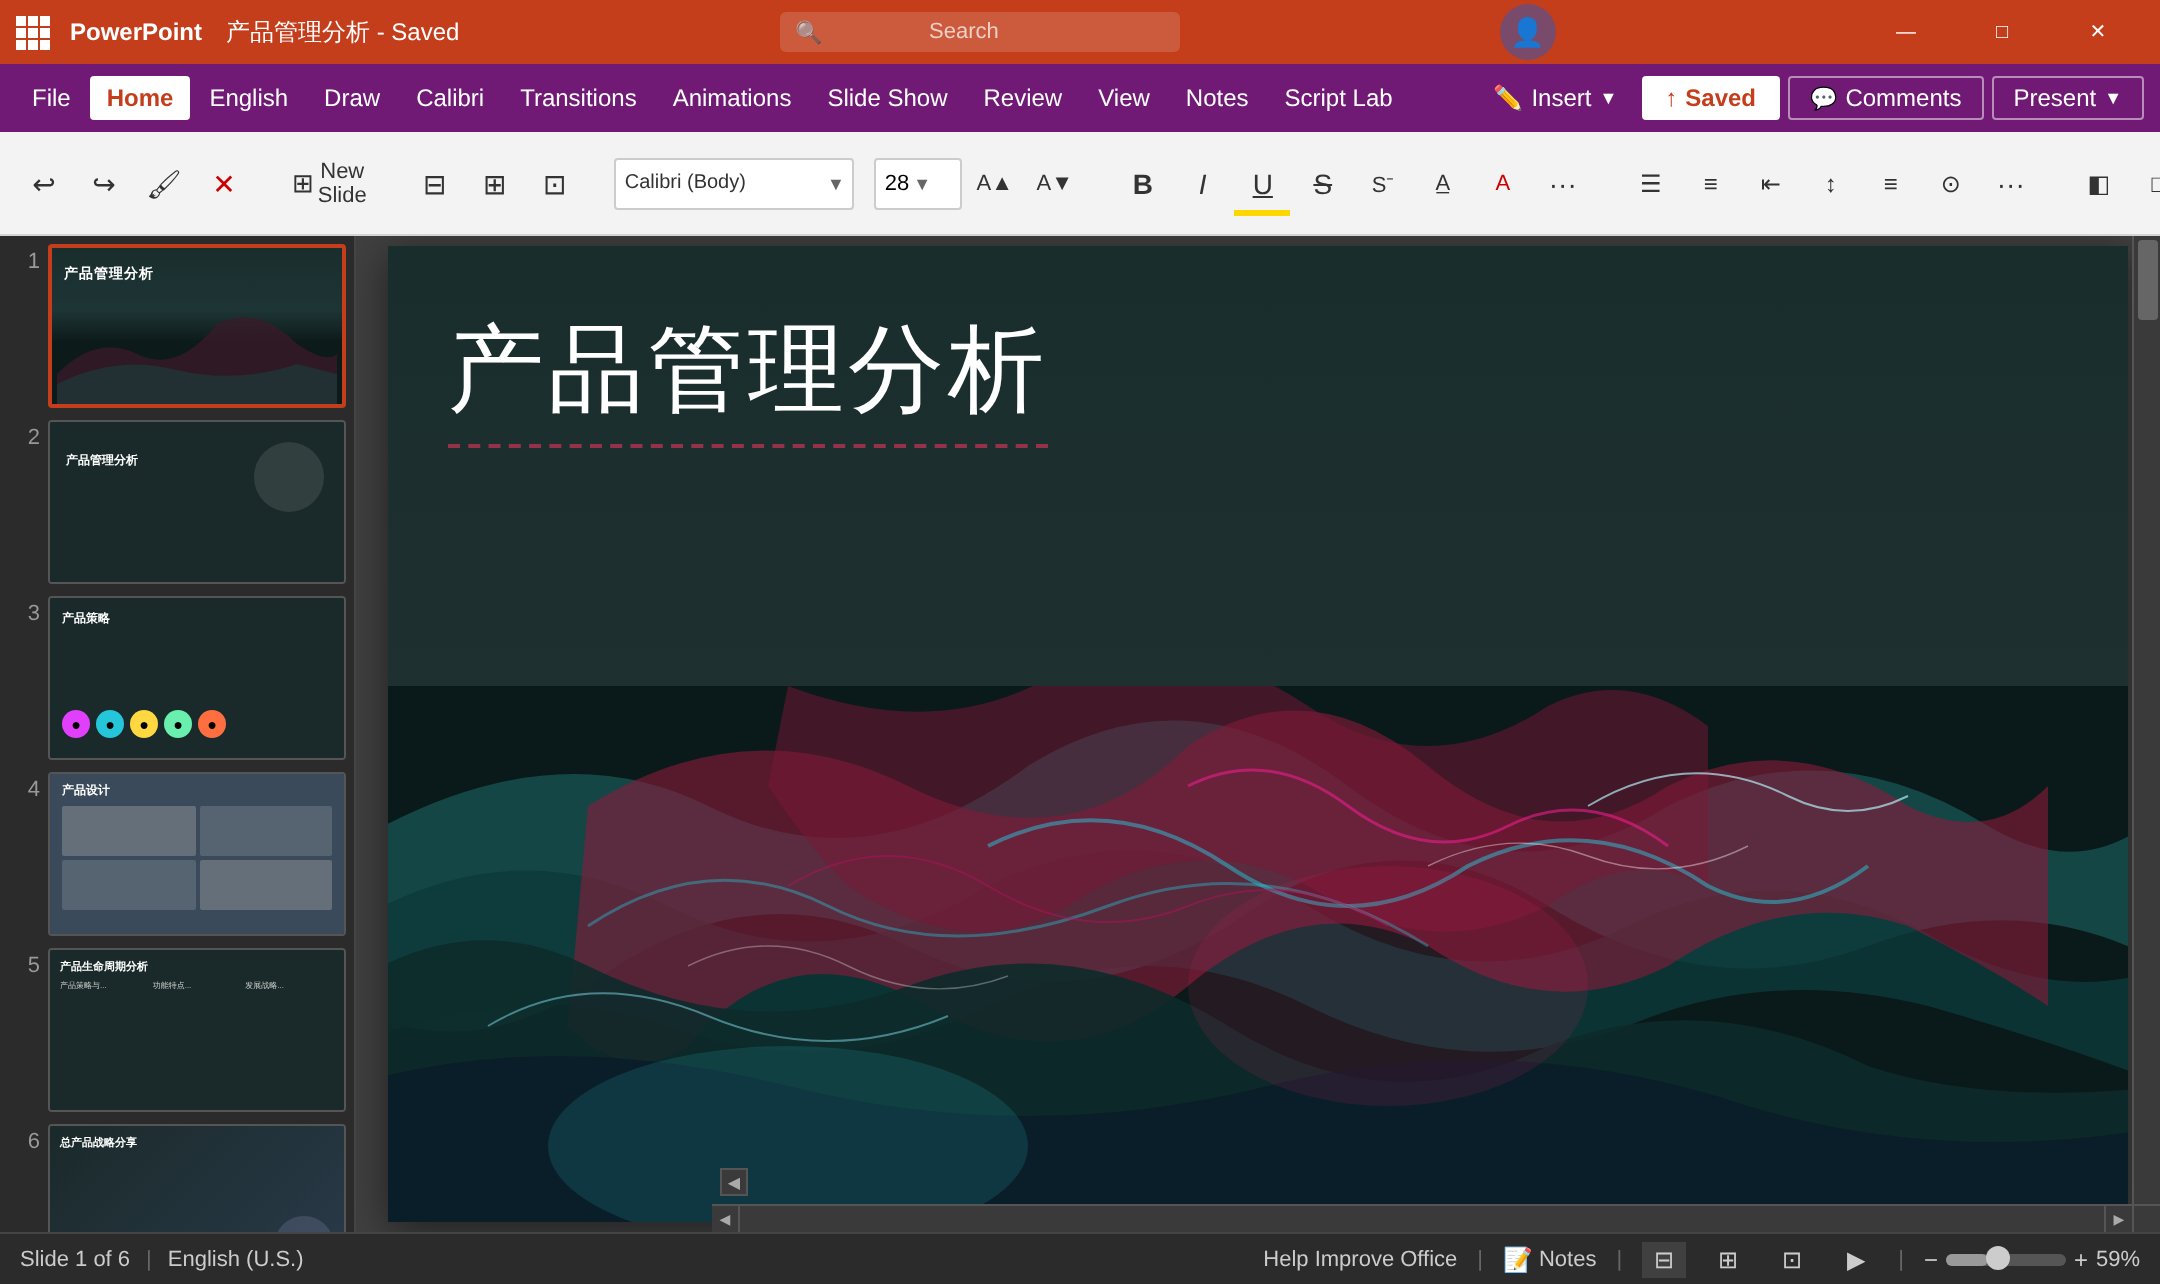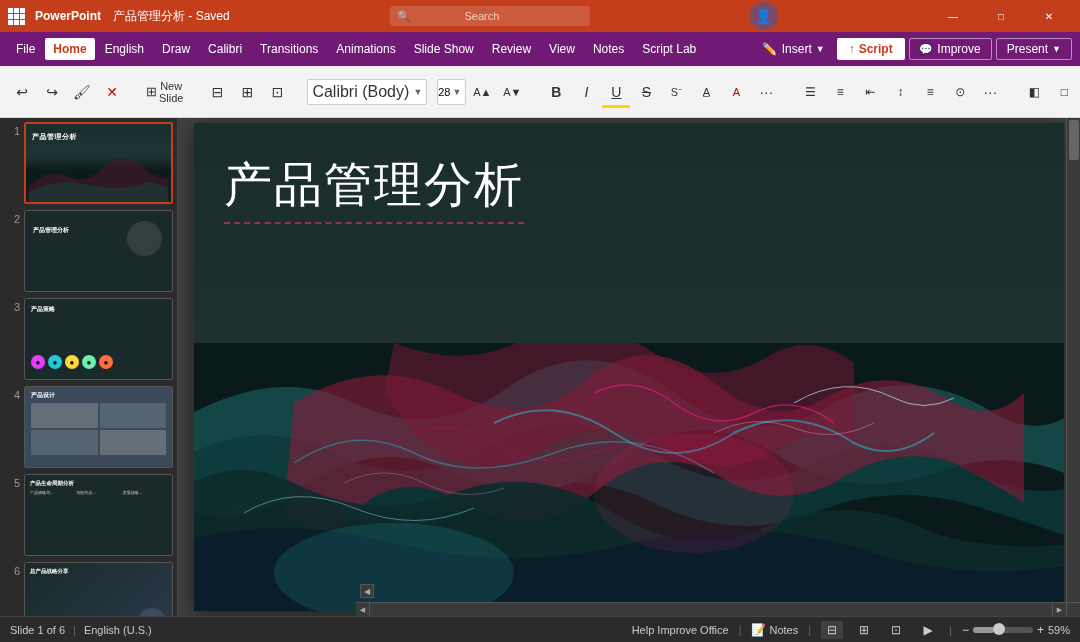--- a/index.html
+++ b/index.html
@@ -109,22 +109,22 @@
     .font-selector {
       display: flex; align-items: center;
       border: 1px solid #ccc; border-radius: 2px;
       height: 26px; background: white;
       padding: 0 4px; font-size: 12px; min-width: 120px;
     }
     .font-size-selector {
       display: flex; align-items: center;
       border: 1px solid #ccc; border-radius: 2px;
       height: 26px; background: white;
-      padding: 0 4px; font-size: 12px; width: 29px;
-      justify-content: flex-end;
+      padding: 0 4px; font-size: 12px; width: 44px;
+      justify-content: flex-start;
     }
 
     
     #main {
       display: flex;
       height: calc(642px - 32px - 34px - 52px - 26px);
     }
 
     
     #slide-panel {
@@ -286,25 +286,25 @@
   <div class="menu-item">Notes</div>
   <div class="menu-item">Script Lab</div>
   <div class="right-actions">
     <div class="editing-btn">
       <span style="font-size:12px;">✏️</span>
       <span>Insert</span>
       <span style="font-size:9px;">▼</span>
     </div>
     <button class="share-btn">
       <span>↑</span>
-      <span>Script</span>
+      <span>Saved</span>
     </button>
     <button class="action-btn">
       <span style="font-size:11px;">💬</span>
-      <span>Improve</span>
+      <span>Comments</span>
     </button>
     <button class="action-btn">
       <span>Present</span>
       <span style="font-size:9px;">▼</span>
     </button>
   </div>
 </div>
 
 <div id="ribbon">
 
@@ -326,21 +326,21 @@
 
   <div class="ribbon-group">
     <button class="ribbon-btn">⊟</button>
     <button class="ribbon-btn">⊞</button>
     <button class="ribbon-btn">⊡</button>
   </div>
   <div class="ribbon-sep"></div>
 
   <div class="ribbon-group">
     <div class="font-selector">
-      <span style="font-size:16px; color:#333; flex:1;">Calibri (Body)</span>
+      <span style="font-size:10px; color:#333; flex:1;">Calibri (Body)</span>
       <span style="font-size:9px; color:#666;">▼</span>
     </div>
     <div style="width:6px;"></div>
     <div class="font-size-selector">
       <span style="font-size:11px;">28</span>
       <span style="font-size:9px; color:#666; margin-left:2px;">▼</span>
     </div>
     <button class="ribbon-btn" style="font-size:11px;">A▲</button>
     <button class="ribbon-btn" style="font-size:11px;">A▼</button>
   </div>

